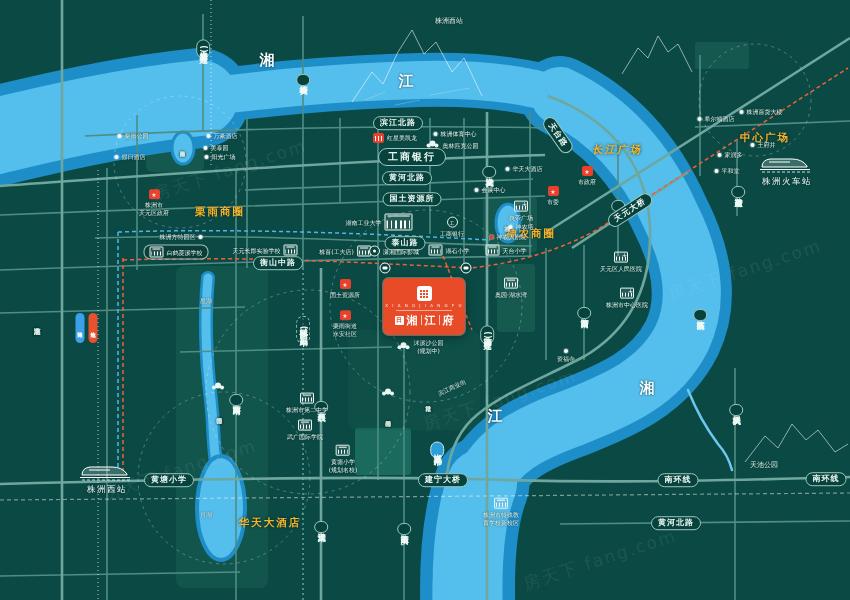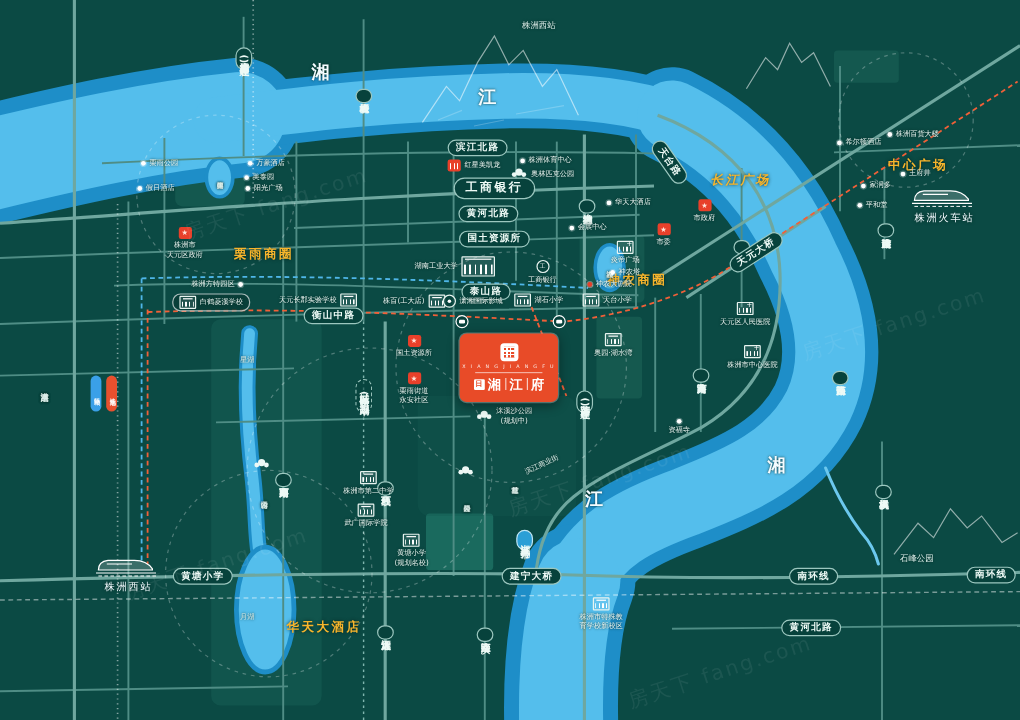--- a/index.html
+++ b/index.html
@@ -239,21 +239,21 @@
       <div class="cap v" style="left: 203px; top: 49px; transform: translate(-50%, -50%);">清水塘大桥(在建)</div>
       <div class="cap vblue" style="left: 437px; top: 450px; transform: translate(-50%, -50%);">湘江风光带</div>
       <div class="cap vdash" style="left: 303px; top: 330px; transform: translate(-50%, -50%);">城际铁路(规划中)</div>
       <div class="cap" style="left: 630px; top: 210px; transform: translate(-50%, -50%) rotate(-33deg);">天元大桥</div>
       <div class="cap" style="left: 558px; top: 135px; transform: translate(-50%, -50%) rotate(55deg);">天台路</div>
       <div class="pl big" style="font-size: 15px; left: 268px; top: 60px; transform: translate(-50%, -50%);">湘</div>
       <div class="pl big" style="font-size: 15px; left: 407px; top: 81px; transform: translate(-50%, -50%);">江</div>
       <div class="pl big" style="font-size: 15px; left: 648px; top: 388px; transform: translate(-50%, -50%);">湘</div>
       <div class="pl big" style="font-size: 15px; left: 496px; top: 416px; transform: translate(-50%, -50%);">江</div>
       <div class="pl" style="font-size: 7px; left: 449px; top: 22px; transform: translate(-50%, -50%);">株洲西站</div>
-      <div class="pl" style="font-size: 7px; left: 764px; top: 466px; transform: translate(-50%, -50%);">石峰公园</div>
+      <div class="pl" style="font-size: 7px; left: 764px; top: 466px; transform: translate(-50%, -50%);">天池公园</div>
       <div class="pl" style="font-size: 6px; left: 206px; top: 515px; transform: translate(-50%, -50%);">月湖</div>
       <div class="pl" style="font-size: 6px; left: 206px; top: 301px; transform: translate(-50%, -50%);">星湖</div>
       <div class="pl v" style="font-size: 6px; left: 507px; top: 221px; transform: translate(-50%, -50%);">神农湖</div>
       <div class="pl v" style="font-size: 5.5px; left: 183px; top: 147px; transform: translate(-50%, -50%);">栗雨休闲谷</div>
       <div class="pl v" style="font-size: 7px; left: 36px; top: 322px; transform: translate(-50%, -50%);">京港澳高速</div>
       <div class="pl v" style="font-size: 6px; left: 388px; top: 416px; transform: translate(-50%, -50%);">果岭公园</div>
       <div class="pl v" style="font-size: 6px; left: 219px; top: 413px; transform: translate(-50%, -50%);">博古山公园</div>
       <div class="pl v" style="font-size: 6px; left: 428px; top: 401px; transform: translate(-50%, -50%);">杜甫草堂</div>
       <div class="pl" style="font-size: 6px; left: 452px; top: 388px; transform: translate(-50%, -50%) rotate(-25deg);">滨江商业街</div>
       <div class="pl v" style="font-size: 6.5px; left: 455px; top: 292px; transform: translate(-50%, -50%) rotate(21deg);">神农生态景观轴</div>

